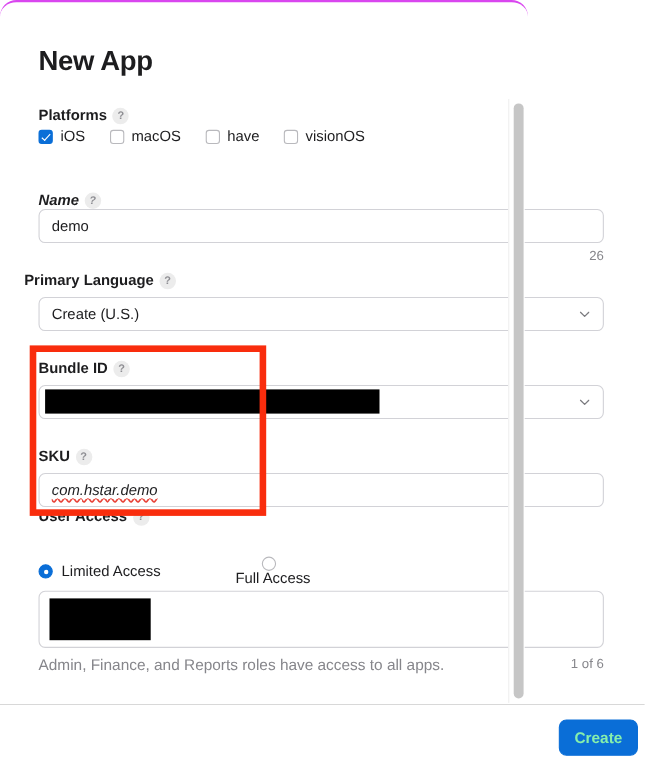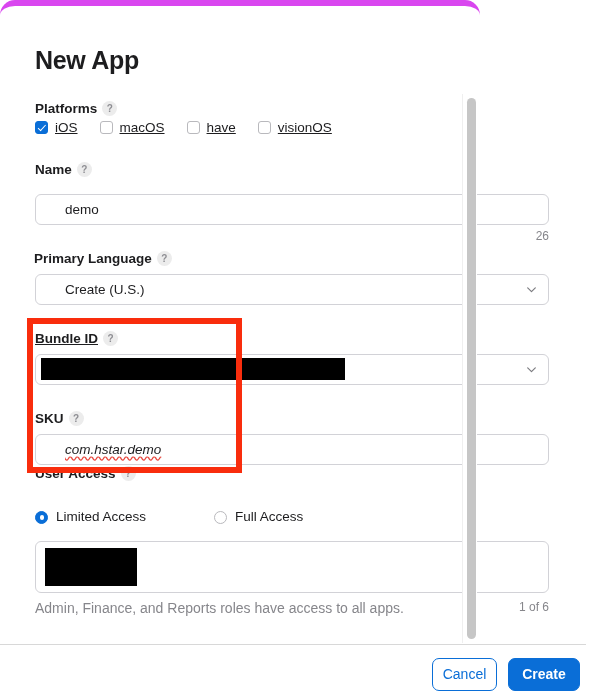--- a/index.html
+++ b/index.html
@@ -14,21 +14,21 @@
     font-family: "Liberation Sans", sans-serif;
     color: #1d1d1f;
     -webkit-font-smoothing: antialiased;
   }
 
   #page {
     position: relative;
     width: 480px;
     height: 691px;
     box-sizing: border-box;
-    border-top: 6px solid #d946ef;
+    border-top: 2px solid #d946ef;
     background: #ffffff;
     border-radius: 15px;
   }
 
   
   .scroll-area {
     position: absolute;
     left: 0;
     top: 2px;
     width: 600px;
@@ -83,21 +83,21 @@
   .textfield {
     position: absolute;
     box-sizing: border-box;
     height: 31px;
     border: 1px solid #d2d2d7;
     border-radius: 6px;
     background: #ffffff;
     font-size: 13.5px;
     color: #1d1d1f;
     line-height: 29px;
-    padding: 0 29px;
+    padding: 0 11px;
     white-space: nowrap;
     overflow: hidden;
   }
 
   .select-chevron {
     position: absolute;
     right: 12px;
     top: 12px;
     width: 9px;
     height: 6px;
@@ -122,25 +122,25 @@
   
   .checkbox-row {
     position: absolute;
     left: 35px;
     top: 113px;
     display: flex;
     align-items: center;
   }
   .cb-item {
     display: flex;
+    align-items: center;
     margin-right: 22px;
     font-size: 13.5px;
     color: #1d1d1f;
     line-height: 14px;
-    text-decoration: underline;
   }
   .cb-box {
     width: 13px;
     height: 13px;
     box-sizing: border-box;
     border: 1px solid #b9b9bd;
     border-radius: 3px;
     background: #ffffff;
     margin-right: 7px;
     position: relative;
@@ -170,21 +170,21 @@
     display: flex;
     align-items: center;
   }
   .rd-item {
     display: flex;
     align-items: center;
     font-size: 13.5px;
     color: #1d1d1f;
     line-height: 14px;
   }
-  .rd-item.second { margin-left: 68px; }
+  .rd-item.second { margin-left: 68px; flex-direction: column; }
   .rd-circle {
     width: 13px;
     height: 13px;
     box-sizing: border-box;
     border: 1px solid #b9b9bd;
     border-radius: 50%;
     background: #ffffff;
     margin-right: 8px;
     position: relative;
     flex: none;
@@ -292,21 +292,21 @@
     border: 1px solid #0a6ed7;
     background: #ffffff;
     color: #0a6ed7;
   }
   .btn-create {
     left: 508px;
     top: 13px;
     width: 72px;
     border: 1px solid #0a6ed7;
     background: #0a6ed7;
-    color: #ffffff;
+    color: #86efac;
     font-weight: bold;
   }
 
   .spell {
     text-decoration: underline wavy #e8443a;
     text-underline-offset: 2px;
     text-decoration-skip-ink: none;
   }
 </style>
 </head>
@@ -335,39 +335,39 @@
         <label class="cb-item">
           <span class="cb-box"></span>
           <span>have</span>
         </label>
         <label class="cb-item">
           <span class="cb-box"></span>
           <span>visionOS</span>
         </label>
       </div>
 
-      <div class="field-label" style="left:35px; top:154px;">
+      <div class="field-label" style="left:35px; top:170px;font-style:italic;">
         <span>Name</span><span class="help-dot">?</span>
       </div>
       <div class="textfield" style="left:35px; top:186px; width:514px;">demo</div>
       <div class="counter" style="left:449px; top:221px; width:100px;text-align:right;">26</div>
 
-      <div class="field-label" style="left:34px; top:243px;">
+      <div class="field-label" style="left:22px; top:243px;">
         <span>Primary Language</span><span class="help-dot">?</span>
       </div>
       <div class="textfield" style="left:35px; top:266px; width:514px;">
         <span>Create (U.S.)</span>
         <span class="select-chevron">
           <svg viewBox="0 0 9 6" width="9" height="6" aria-hidden="true">
             <path d="M0.7 0.8 L4.5 4.6 L8.3 0.8" fill="none" stroke="#7c7c80" stroke-width="1.2" stroke-linecap="round" stroke-linejoin="round"></path>
           </svg>
         </span>
       </div>
 
-      <div class="field-label" style="left:35px; top:323px;text-decoration:underline;">
+      <div class="field-label" style="left:35px; top:323px;">
         <span>Bundle ID</span><span class="help-dot">?</span>
       </div>
       <div class="textfield" style="left:35px; top:346px; width:514px;">
         <span class="select-chevron">
           <svg viewBox="0 0 9 6" width="9" height="6" aria-hidden="true">
             <path d="M0.7 0.8 L4.5 4.6 L8.3 0.8" fill="none" stroke="#7c7c80" stroke-width="1.2" stroke-linecap="round" stroke-linejoin="round"></path>
           </svg>
         </span>
       </div>
       <div class="redaction" style="left:41px; top:350px; width:304px; height:22px; z-index:20;"></div>
@@ -403,17 +403,16 @@
       <div class="annot-rect"></div>
 
     </div>
   </div>
 
   <div class="scrollbar-track"></div>
   <div class="scrollbar-thumb"></div>
 
   <div class="footer-divider"></div>
   <div class="footer">
-    <div class="btn btn-cancel">Cancel</div>
     <div class="btn btn-create">Create</div>
   </div>
 
 </div>
 
 </body></html>

